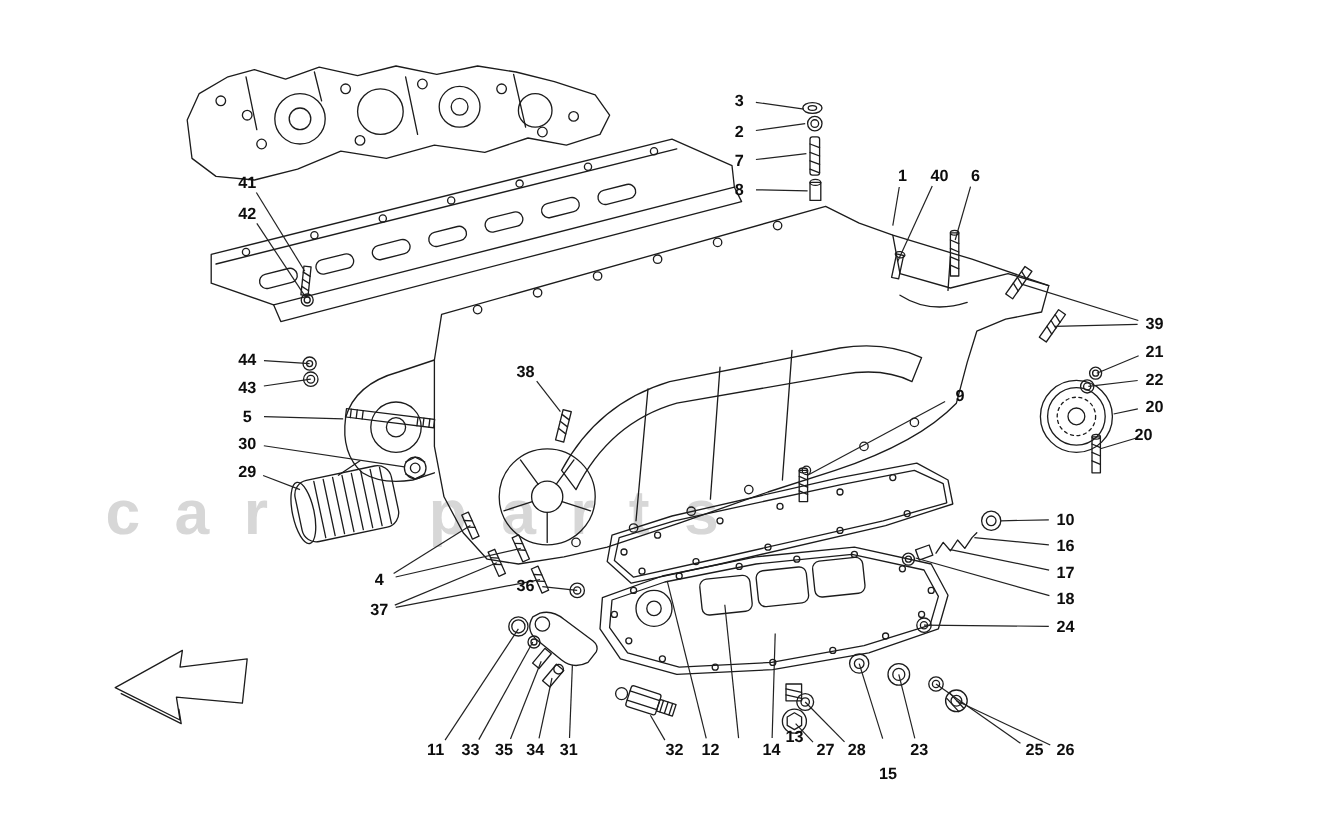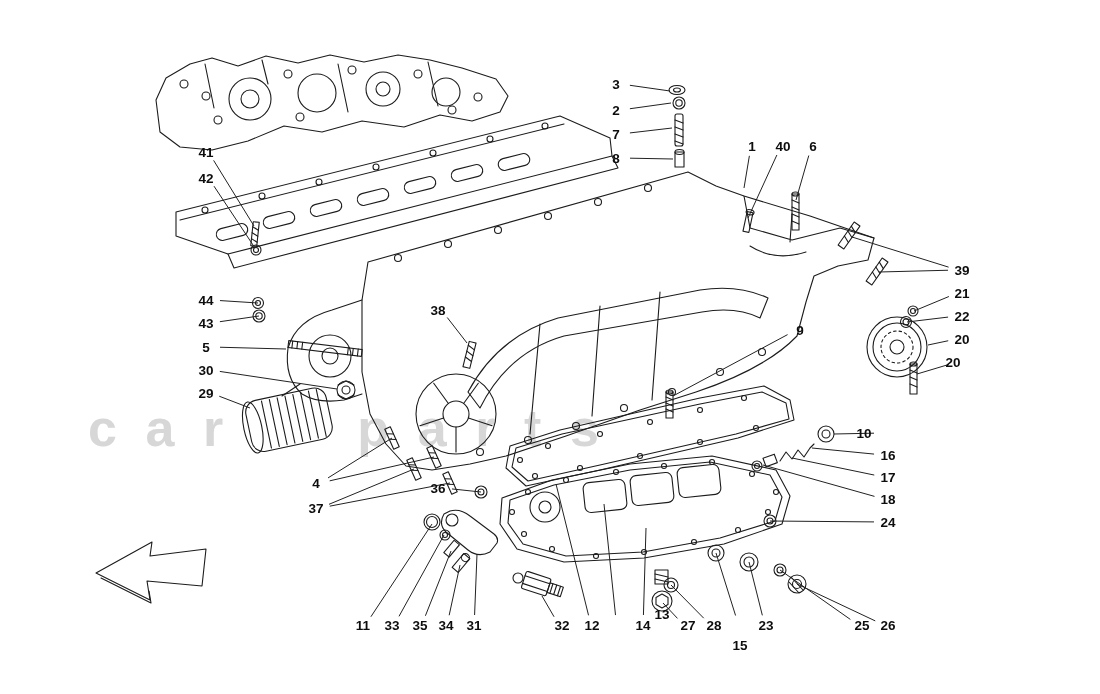--- a/index.html
+++ b/index.html
@@ -371,21 +371,21 @@
       <span class="callout" style="left: 962px; top: 316px;">22</span>
       <span class="callout" style="left: 962px; top: 339px;">20</span>
       <span class="callout" style="left: 953px; top: 362px;">20</span>
       <span class="callout" style="left: 206px; top: 300px;">44</span>
       <span class="callout" style="left: 206px; top: 323px;">43</span>
       <span class="callout" style="left: 206px; top: 347px;">5</span>
       <span class="callout" style="left: 206px; top: 370px;">30</span>
       <span class="callout" style="left: 206px; top: 393px;">29</span>
       <span class="callout" style="left: 438px; top: 310px;">38</span>
       <span class="callout" style="left: 800px; top: 330px;">9</span>
-      <span class="callout" style="left: 864px; top: 433px;">10</span>
+      <span class="callout" style="left: 888px; top: 433px;">10</span>
       <span class="callout" style="left: 888px; top: 455px;">16</span>
       <span class="callout" style="left: 888px; top: 477px;">17</span>
       <span class="callout" style="left: 888px; top: 499px;">18</span>
       <span class="callout" style="left: 888px; top: 522px;">24</span>
       <span class="callout" style="left: 316px; top: 483px;">4</span>
       <span class="callout" style="left: 316px; top: 508px;">37</span>
       <span class="callout" style="left: 438px; top: 488px;">36</span>
       <span class="callout" style="left: 363px; top: 625px; text-align: right;">11</span>
       <span class="callout" style="left: 392px; top: 625px;">33</span>
       <span class="callout" style="left: 420px; top: 625px;">35</span>

